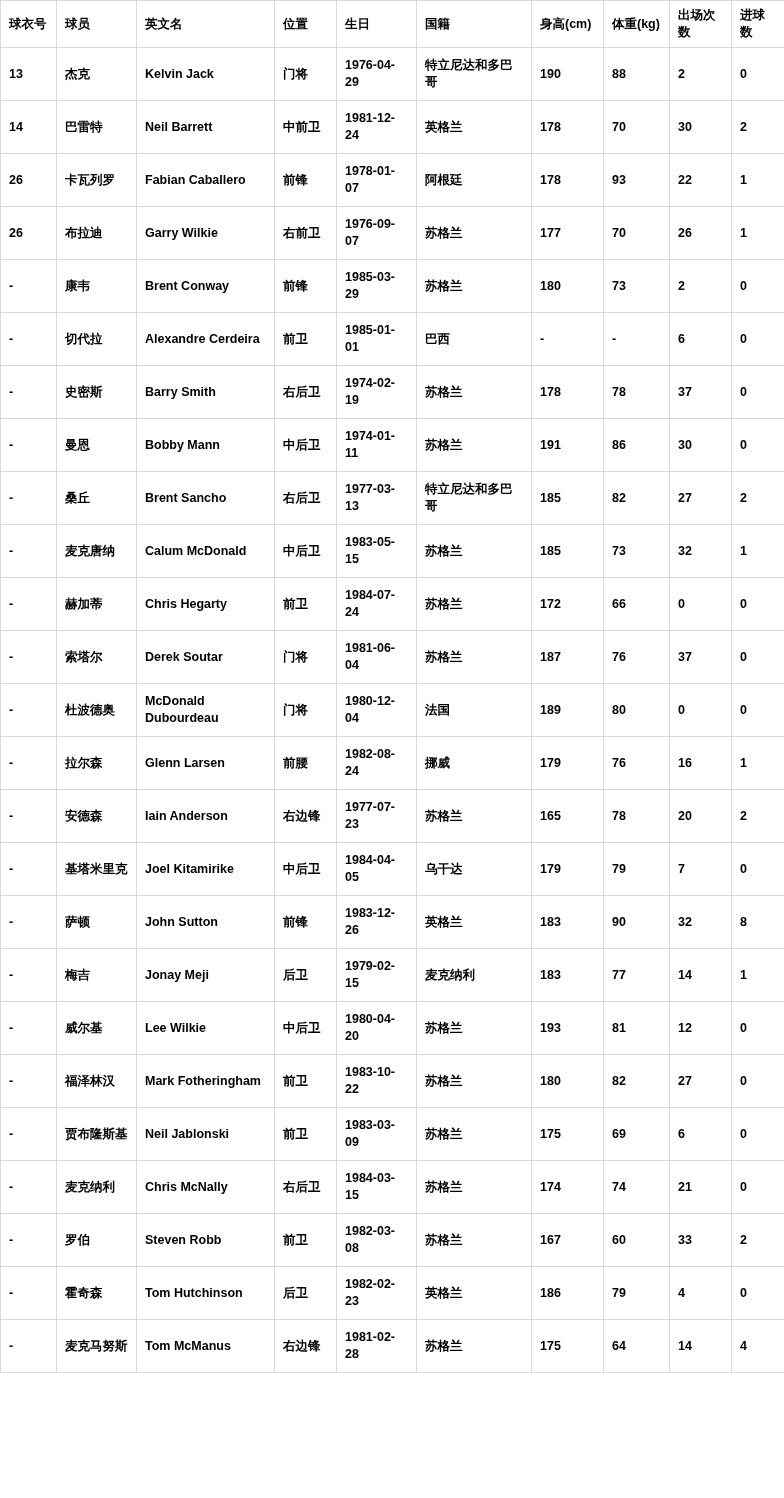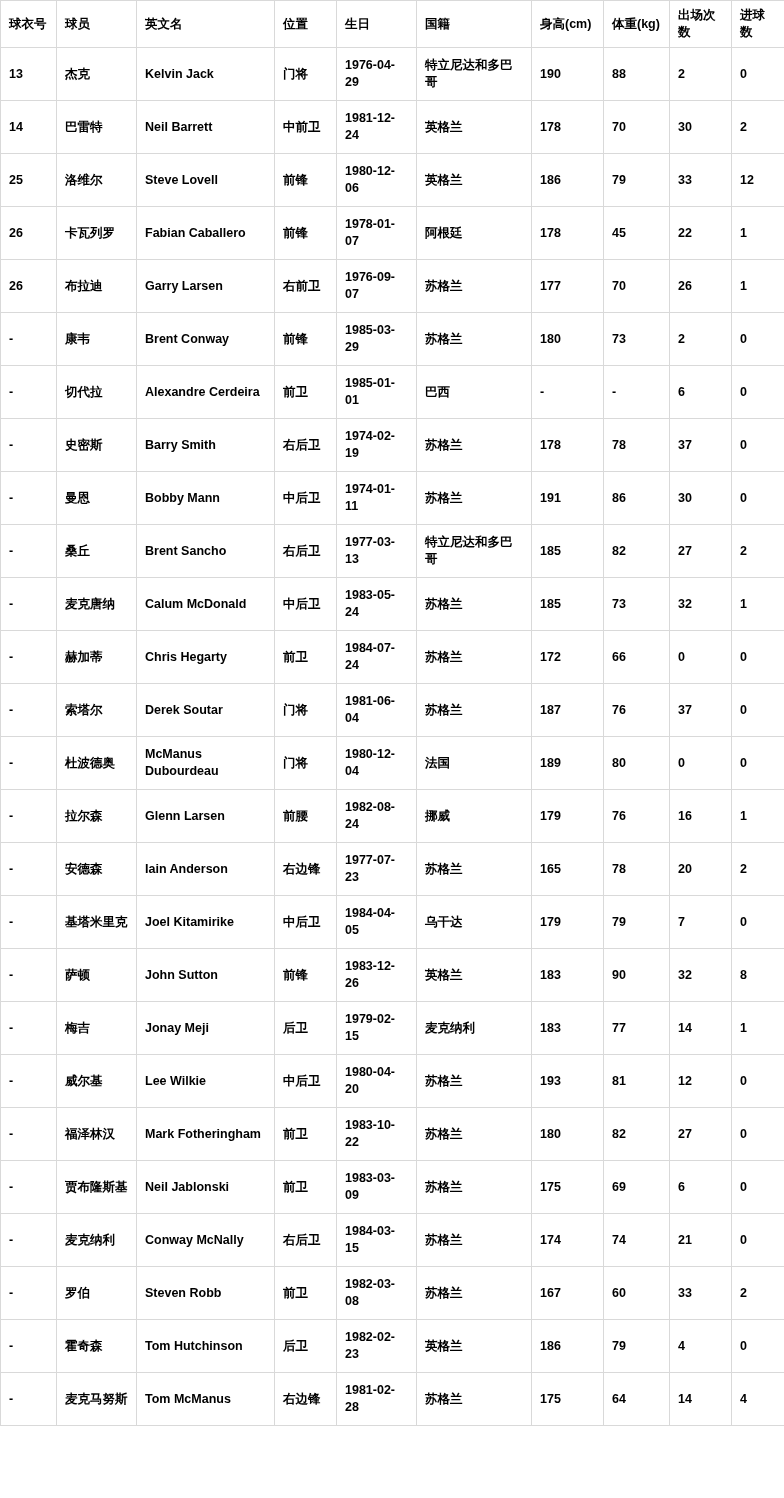--- a/index.html
+++ b/index.html
@@ -110,47 +110,35 @@
         <td class="col-en">Neil Barrett</td>
         <td class="col-pos">中前卫</td>
         <td class="col-dob">1981-12-24</td>
         <td class="col-nat">英格兰</td>
         <td class="col-ht">178</td>
         <td class="col-wt">70</td>
         <td class="col-app">30</td>
         <td class="col-goal">2</td>
       </tr>
       <tr>
-        <td class="col-num">25</td>
-        <td class="col-name">洛维尔</td>
-        <td class="col-en">Steve Lovell</td>
-        <td class="col-pos">前锋</td>
-        <td class="col-dob">1980-12-06</td>
-        <td class="col-nat">英格兰</td>
-        <td class="col-ht">186</td>
-        <td class="col-wt">79</td>
-        <td class="col-app">33</td>
-        <td class="col-goal">12</td>
-      </tr>
-      <tr>
         <td class="col-num">26</td>
         <td class="col-name">卡瓦列罗</td>
         <td class="col-en">Fabian Caballero</td>
         <td class="col-pos">前锋</td>
         <td class="col-dob">1978-01-07</td>
         <td class="col-nat">阿根廷</td>
         <td class="col-ht">178</td>
-        <td class="col-wt">45</td>
+        <td class="col-wt">93</td>
         <td class="col-app">22</td>
         <td class="col-goal">1</td>
       </tr>
       <tr>
         <td class="col-num">26</td>
         <td class="col-name">布拉迪</td>
-        <td class="col-en">Garry Larsen</td>
+        <td class="col-en">Garry Wilkie</td>
         <td class="col-pos">右前卫</td>
         <td class="col-dob">1976-09-07</td>
         <td class="col-nat">苏格兰</td>
         <td class="col-ht">177</td>
         <td class="col-wt">70</td>
         <td class="col-app">26</td>
         <td class="col-goal">1</td>
       </tr>
       <tr>
         <td class="col-num">-</td>
@@ -210,21 +198,21 @@
         <td class="col-ht">185</td>
         <td class="col-wt">82</td>
         <td class="col-app">27</td>
         <td class="col-goal">2</td>
       </tr>
       <tr>
         <td class="col-num">-</td>
         <td class="col-name">麦克唐纳</td>
         <td class="col-en">Calum McDonald</td>
         <td class="col-pos">中后卫</td>
-        <td class="col-dob">1983-05-24</td>
+        <td class="col-dob">1983-05-15</td>
         <td class="col-nat">苏格兰</td>
         <td class="col-ht">185</td>
         <td class="col-wt">73</td>
         <td class="col-app">32</td>
         <td class="col-goal">1</td>
       </tr>
       <tr>
         <td class="col-num">-</td>
         <td class="col-name">赫加蒂</td>
         <td class="col-en">Chris Hegarty</td>
@@ -244,21 +232,21 @@
         <td class="col-dob">1981-06-04</td>
         <td class="col-nat">苏格兰</td>
         <td class="col-ht">187</td>
         <td class="col-wt">76</td>
         <td class="col-app">37</td>
         <td class="col-goal">0</td>
       </tr>
       <tr>
         <td class="col-num">-</td>
         <td class="col-name">杜波德奥</td>
-        <td class="col-en">McManus Dubourdeau</td>
+        <td class="col-en">McDonald Dubourdeau</td>
         <td class="col-pos">门将</td>
         <td class="col-dob">1980-12-04</td>
         <td class="col-nat">法国</td>
         <td class="col-ht">189</td>
         <td class="col-wt">80</td>
         <td class="col-app">0</td>
         <td class="col-goal">0</td>
       </tr>
       <tr>
         <td class="col-num">-</td>
@@ -352,21 +340,21 @@
         <td class="col-dob">1983-03-09</td>
         <td class="col-nat">苏格兰</td>
         <td class="col-ht">175</td>
         <td class="col-wt">69</td>
         <td class="col-app">6</td>
         <td class="col-goal">0</td>
       </tr>
       <tr>
         <td class="col-num">-</td>
         <td class="col-name">麦克纳利</td>
-        <td class="col-en">Conway McNally</td>
+        <td class="col-en">Chris McNally</td>
         <td class="col-pos">右后卫</td>
         <td class="col-dob">1984-03-15</td>
         <td class="col-nat">苏格兰</td>
         <td class="col-ht">174</td>
         <td class="col-wt">74</td>
         <td class="col-app">21</td>
         <td class="col-goal">0</td>
       </tr>
       <tr>
         <td class="col-num">-</td>

